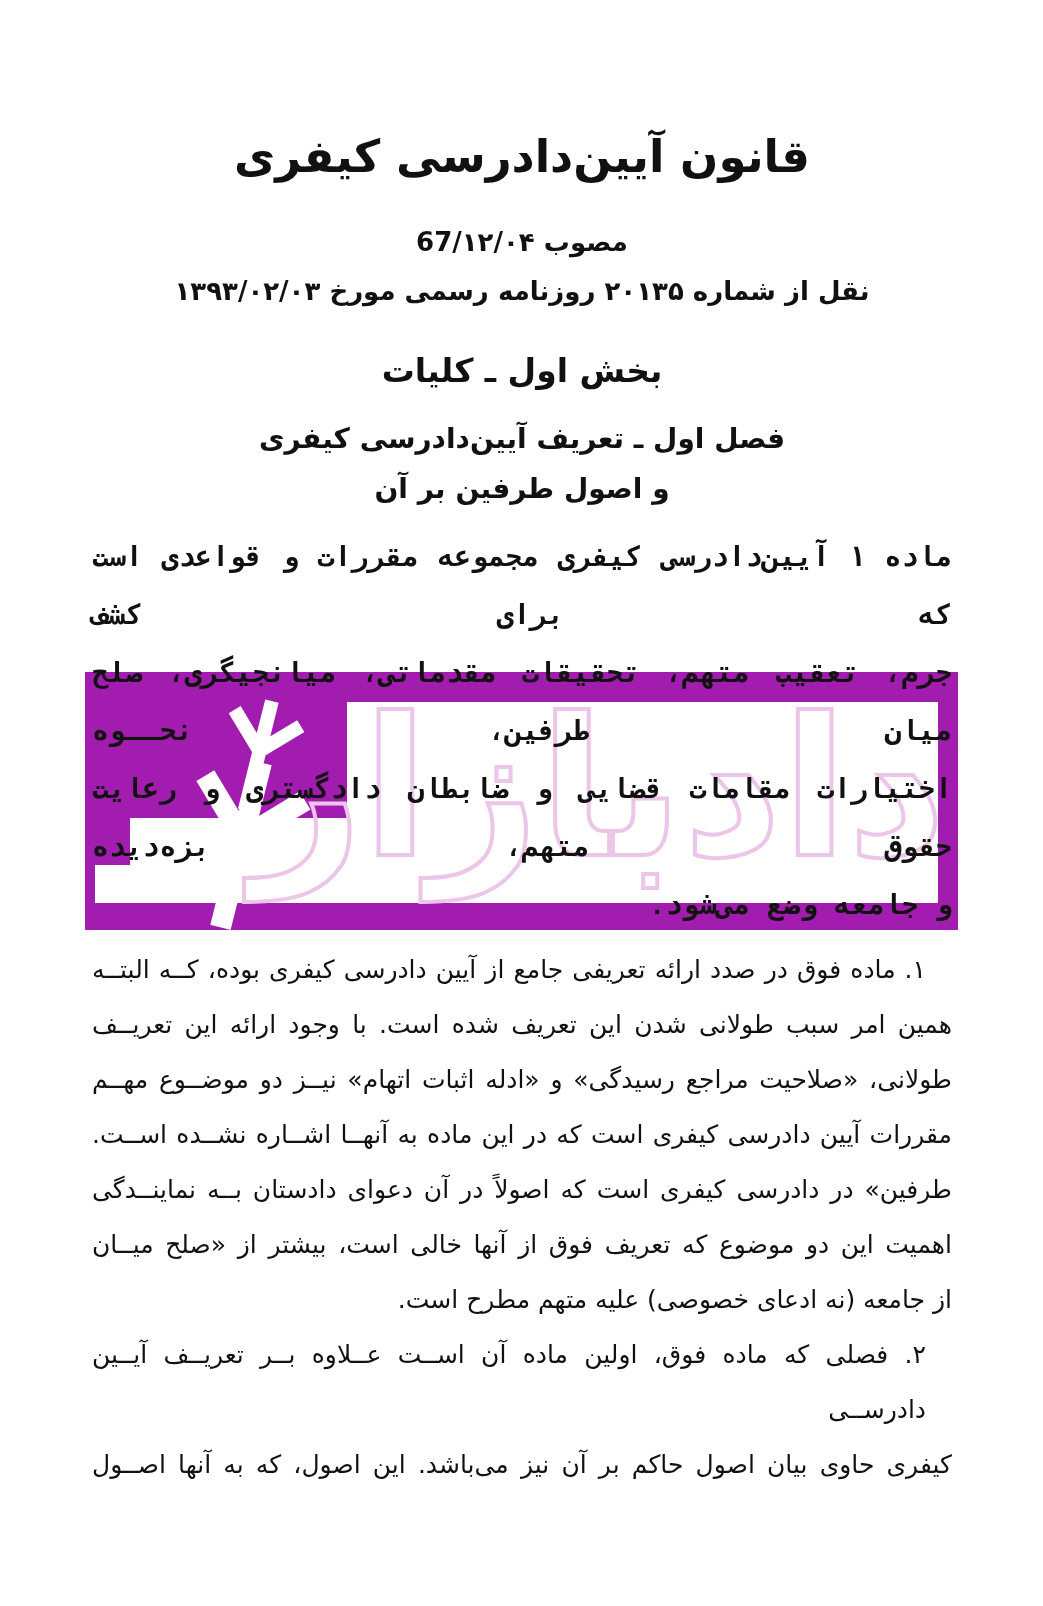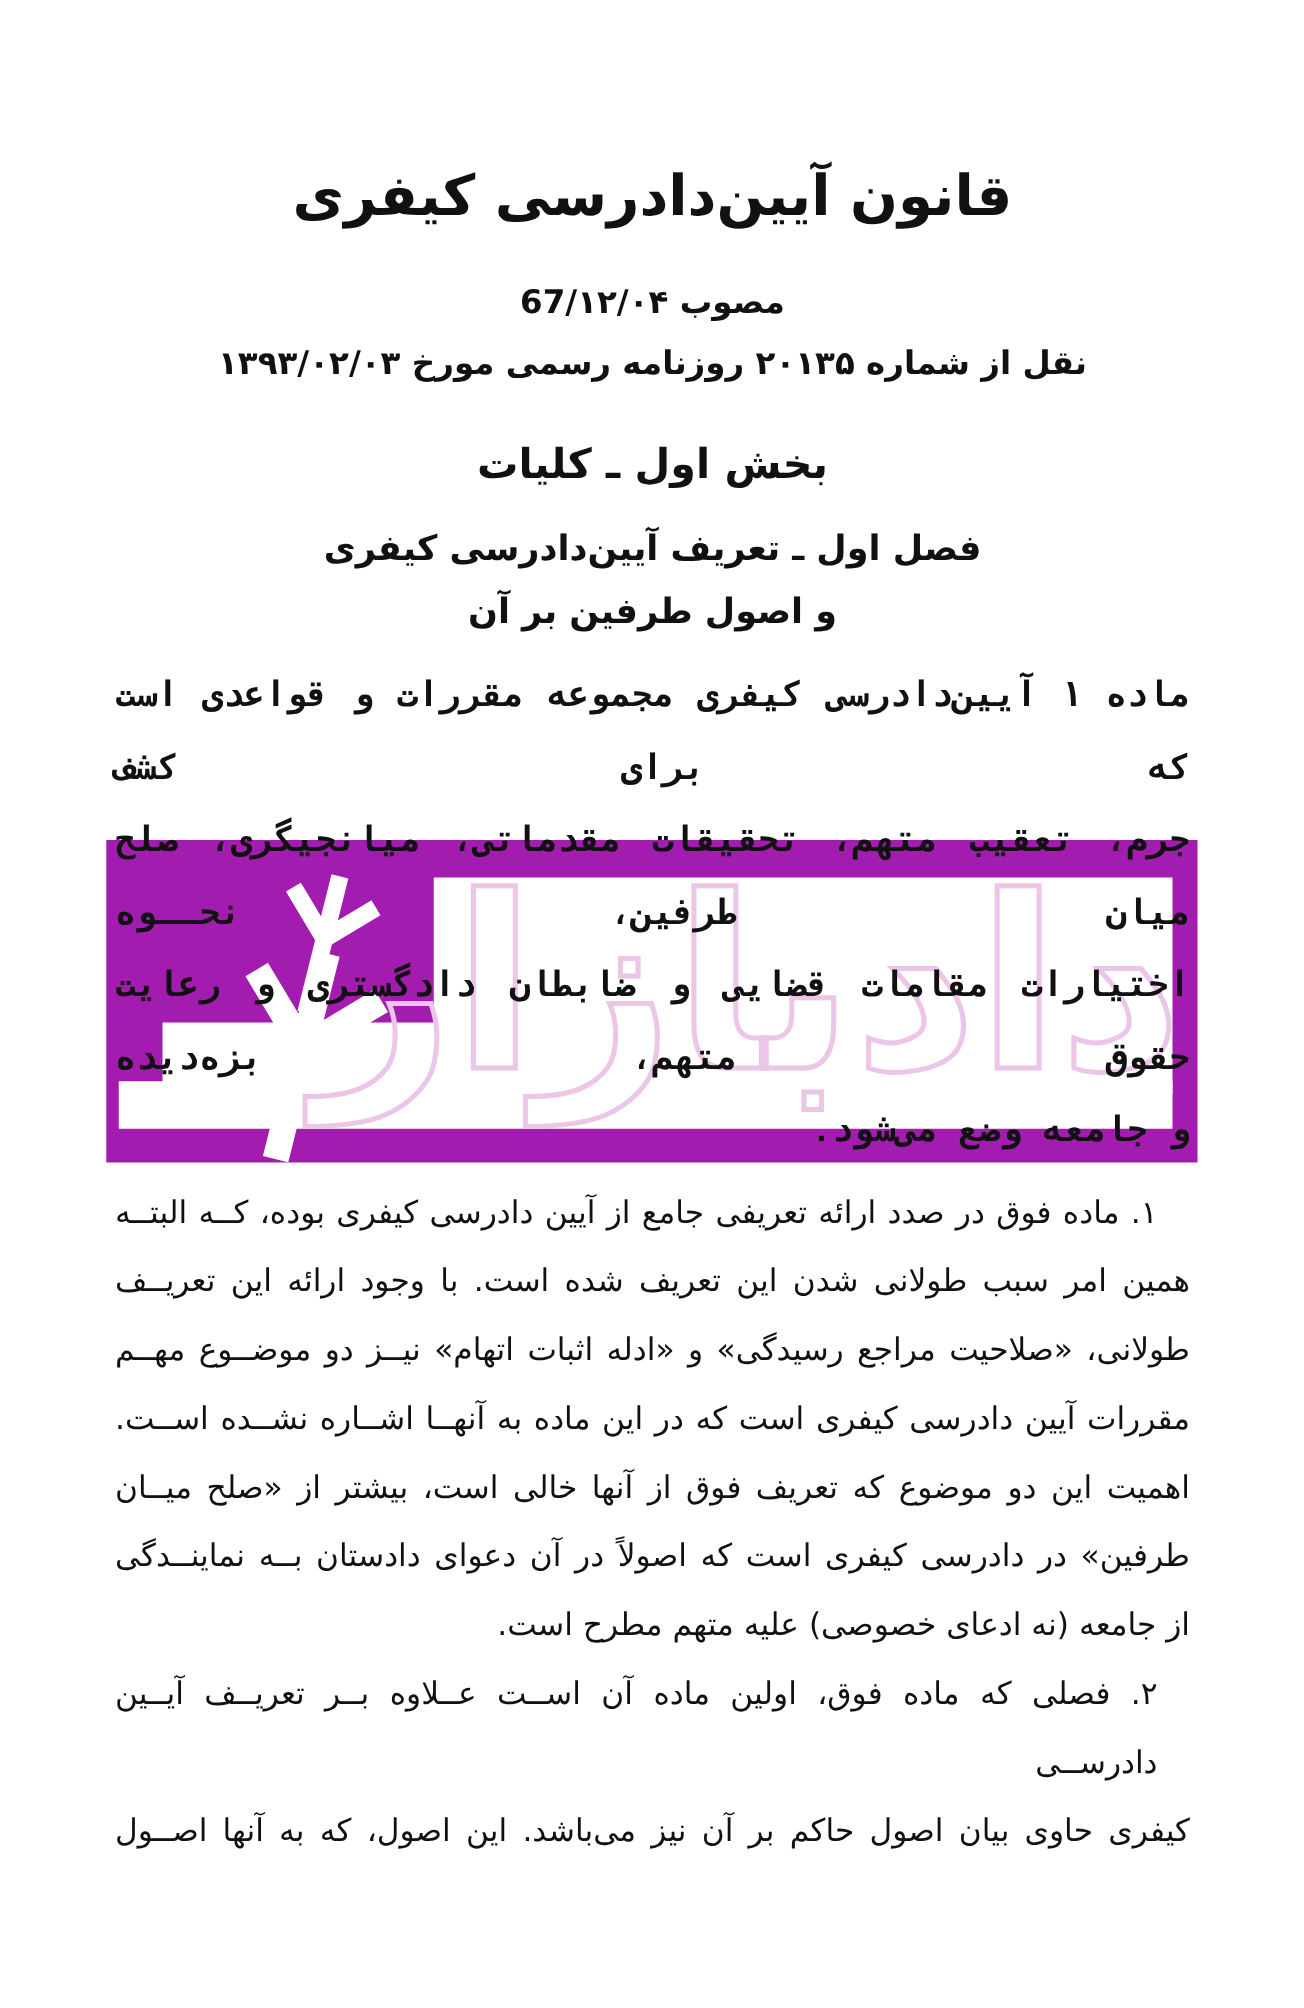--- a/index.html
+++ b/index.html
@@ -132,22 +132,22 @@
       <div class="ln">جرم، تعقیب متهم، تحقیقات مقدماتی، میانجیگری، صلح میان طرفین، نحــوه</div>
       <div class="ln">اختیارات مقامات قضایی و ضابطان دادگستری و رعایت حقوق متهم، بزه‌دیده</div>
       <div class="ln last">و جامعه وضع می‌شود.</div>
     </div>
 
     <div class="notes">
       <div class="ln first">۱. ماده فوق در صدد ارائه تعریفی جامع از آیین دادرسی کیفری بوده، کــه البتــه</div>
       <div class="ln">همین امر سبب طولانی شدن این تعریف شده است. با وجود ارائه این تعریــف</div>
       <div class="ln">طولانی، «صلاحیت مراجع رسیدگی» و «ادله اثبات اتهام» نیــز دو موضــوع مهــم</div>
       <div class="ln">مقررات آیین دادرسی کیفری است که در این ماده به آنهــا اشــاره نشــده اســت.</div>
+      <div class="ln">طرفین» در دادرسی کیفری است که اصولاً در آن دعوای دادستان بــه نماینــدگی</div>
       <div class="ln">اهمیت این دو موضوع که تعریف فوق از آنها خالی است، بیشتر از «صلح میــان</div>
-      <div class="ln">طرفین» در دادرسی کیفری است که اصولاً در آن دعوای دادستان بــه نماینــدگی</div>
       <div class="ln last">از جامعه (نه ادعای خصوصی) علیه متهم مطرح است.</div>
 
       <div class="ln first">۲. فصلی که ماده فوق، اولین ماده آن اســت عــلاوه بــر تعریــف آیــین دادرســی</div>
       <div class="ln">کیفری حاوی بیان اصول حاکم بر آن نیز می‌باشد. این اصول، که به آنها اصــول</div>
 
     </div>
 
   </div>
 </div>
 

